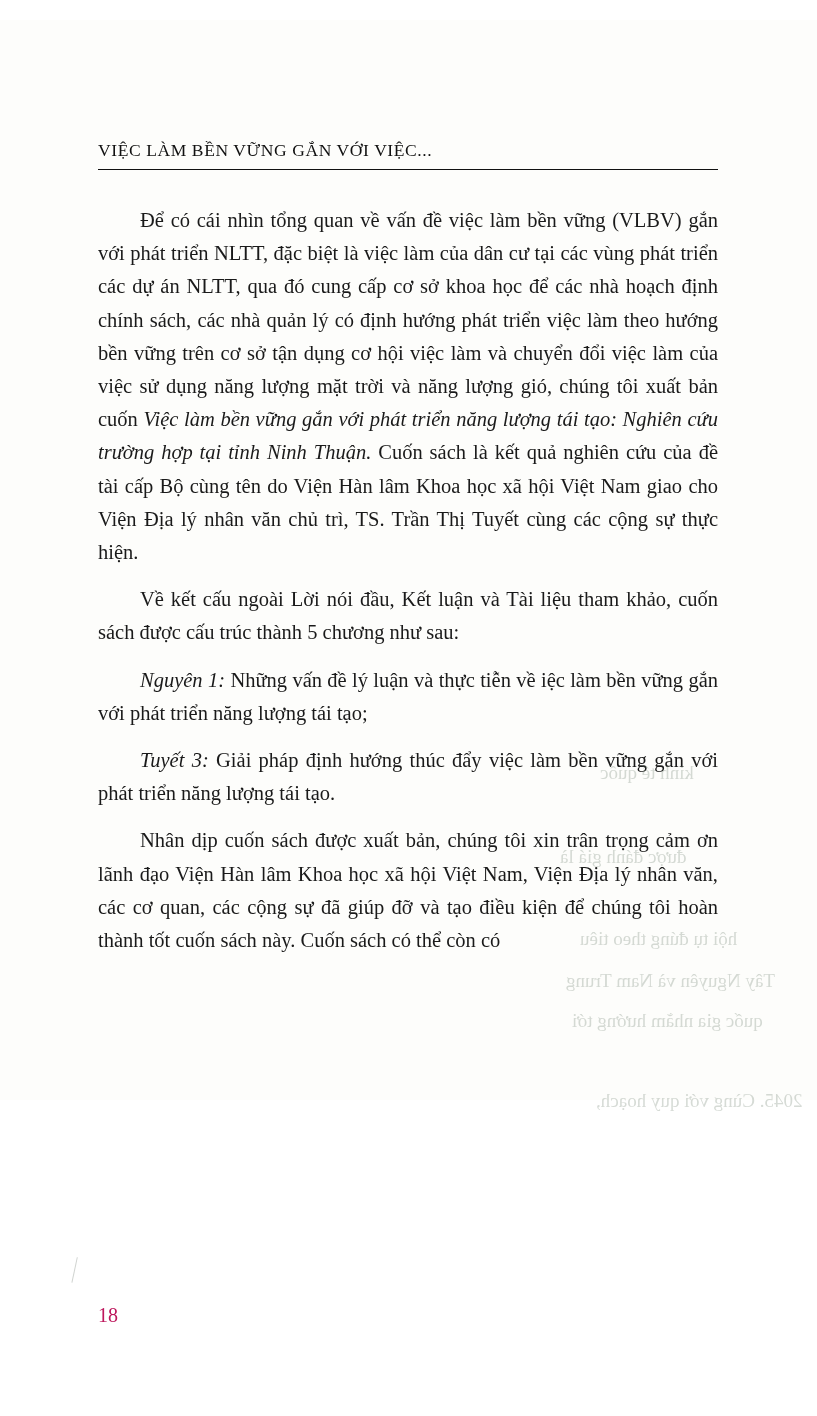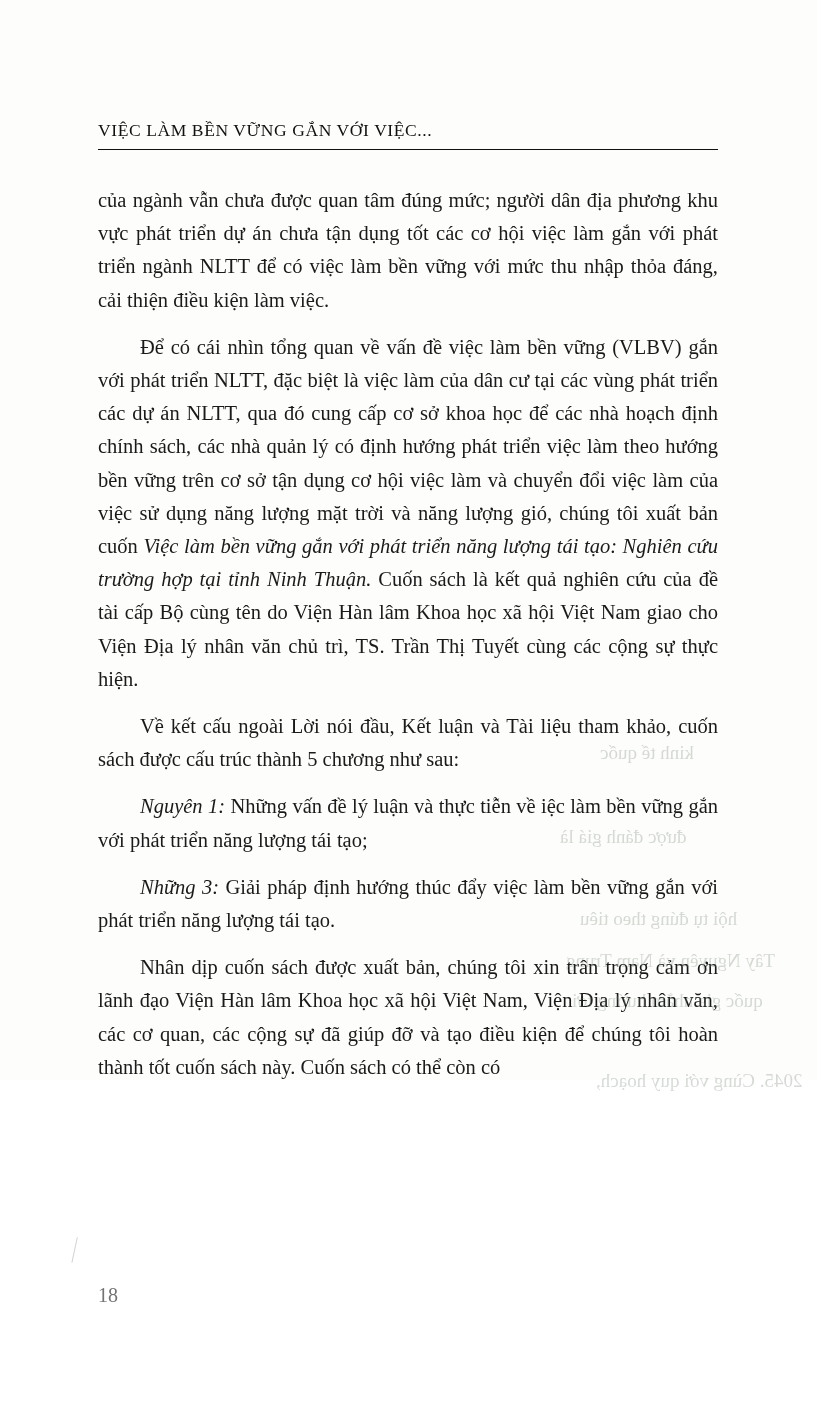--- a/index.html
+++ b/index.html
@@ -12,20 +12,21 @@
     height: 1416px;
     font-family: "Liberation Serif", serif;
     color: #1a1a1a;
     overflow: hidden;
   }
   .page {
     position: relative;
     width: 817px;
     height: 1080px;
     background: #fdfdfb;
+    margin-top: 20px;
   }
   .content {
     position: absolute;
     left: 98px;
     top: 120px;
     width: 620px;
   }
   .running-head {
     font-size: 17.5px;
     letter-spacing: 0.6px;
@@ -61,21 +62,21 @@
   }
   .chap-label {
     font-style: italic;
   }
   .folio {
     position: absolute;
     left: 98px;
     top: 1284px;
     font-size: 20px;
     font-family: "Liberation Serif", serif;
-    color: #737373;
+    color: #be185d;
   }
   
   .ghost {
     position: absolute;
     color: rgba(120, 135, 120, 0.30);
     font-size: 19px;
     font-family: "Liberation Serif", serif;
     transform: scaleX(-1);
     pointer-events: none;
     white-space: nowrap;
@@ -99,30 +100,29 @@
 </head>
 <body>
 
 <div class="page">
 
   <div class="content">
 
     <div class="running-head">VIỆC LÀM BỀN VỮNG GẮN VỚI VIỆC...</div>
     <hr class="rule">
 
-    <p class="body-par">của ngành vẫn chưa được quan tâm đúng mức; người dân địa phương khu vực phát triển dự án chưa tận dụng tốt các cơ hội việc làm gắn với phát triển ngành NLTT để có việc làm bền vững với mức thu nhập thỏa đáng, cải thiện điều kiện làm việc.</p>
 
     <p class="body-par indent spaced"><span>Để có cái nhìn tổng quan về vấn đề việc làm bền vững (VLBV) gắn với phát triển NLTT, đặc biệt là việc làm của dân cư tại các vùng phát triển các dự án NLTT, qua đó cung cấp cơ sở khoa học để các nhà hoạch định chính sách, các nhà quản lý có định hướng phát triển việc làm theo hướng bền vững trên cơ sở tận dụng cơ hội việc làm và chuyển đổi việc làm của việc sử dụng năng lượng mặt trời và năng lượng gió, chúng tôi xuất bản cuốn </span><span class="it">Việc làm bền vững gắn với phát triển năng lượng tái tạo: Nghiên cứu trường hợp tại tỉnh Ninh Thuận.</span><span> Cuốn sách là kết quả nghiên cứu của đề tài cấp Bộ cùng tên do Viện Hàn lâm Khoa học xã hội Việt Nam giao cho Viện Địa lý nhân văn chủ trì, TS. Trần Thị Tuyết cùng các cộng sự thực hiện.</span></p>
 
     <p class="body-par indent spaced">Về kết cấu ngoài Lời nói đầu, Kết luận và Tài liệu tham khảo, cuốn sách được cấu trúc thành 5 chương như sau:</p>
 
     <p class="body-par indent spaced"><span class="chap-label">Nguyên 1:</span><span> Những vấn đề lý luận và thực tiễn về iệc làm bền vững gắn với phát triển năng lượng tái tạo;</span></p>
 
 
-    <p class="body-par indent spaced"><span class="chap-label">Những 3:</span><span> Giải pháp định hướng thúc đẩy việc làm bền vững gắn với phát triển năng lượng tái tạo.</span></p>
+    <p class="body-par indent spaced"><span class="chap-label">Tuyết 3:</span><span> Giải pháp định hướng thúc đẩy việc làm bền vững gắn với phát triển năng lượng tái tạo.</span></p>
 
     <p class="body-par indent spaced">Nhân dịp cuốn sách được xuất bản, chúng tôi xin trân trọng cảm ơn lãnh đạo Viện Hàn lâm Khoa học xã hội Việt Nam, Viện Địa lý nhân văn, các cơ quan, các cộng sự đã giúp đỡ và tạo điều kiện để chúng tôi hoàn thành tốt cuốn sách này. Cuốn sách có thể còn có</p>
 
   </div>
 
   <div class="ghost g1">kinh tế quốc</div>
   <div class="ghost g2">được đánh giá là</div>
   <div class="ghost g3">hội tụ đúng theo tiêu</div>
   <div class="ghost g4">Tây Nguyên và Nam Trung</div>
   <div class="ghost g5">quốc gia nhằm hướng tới</div>

